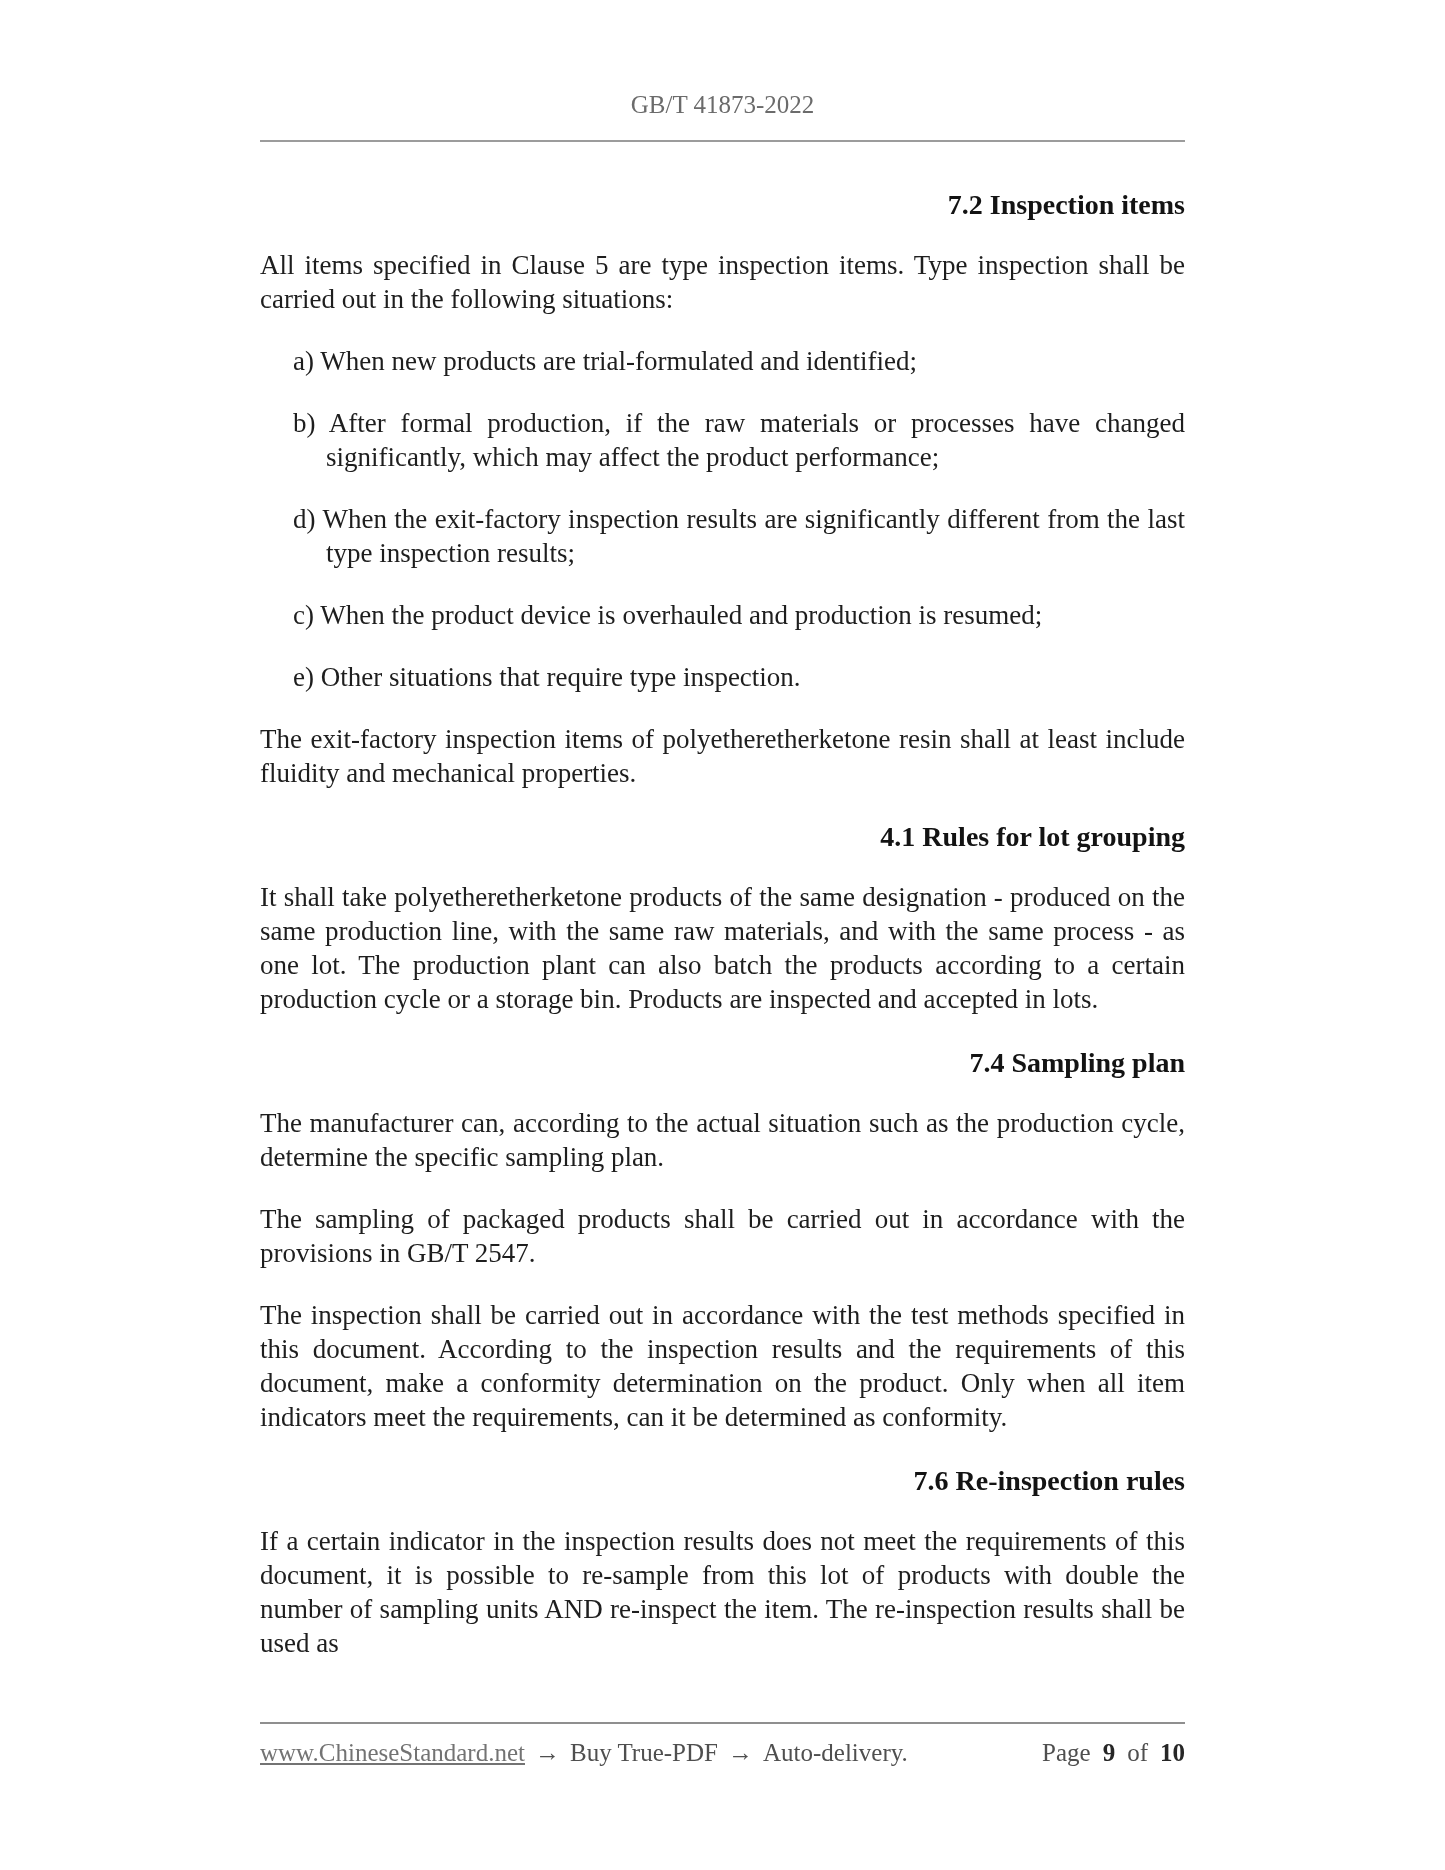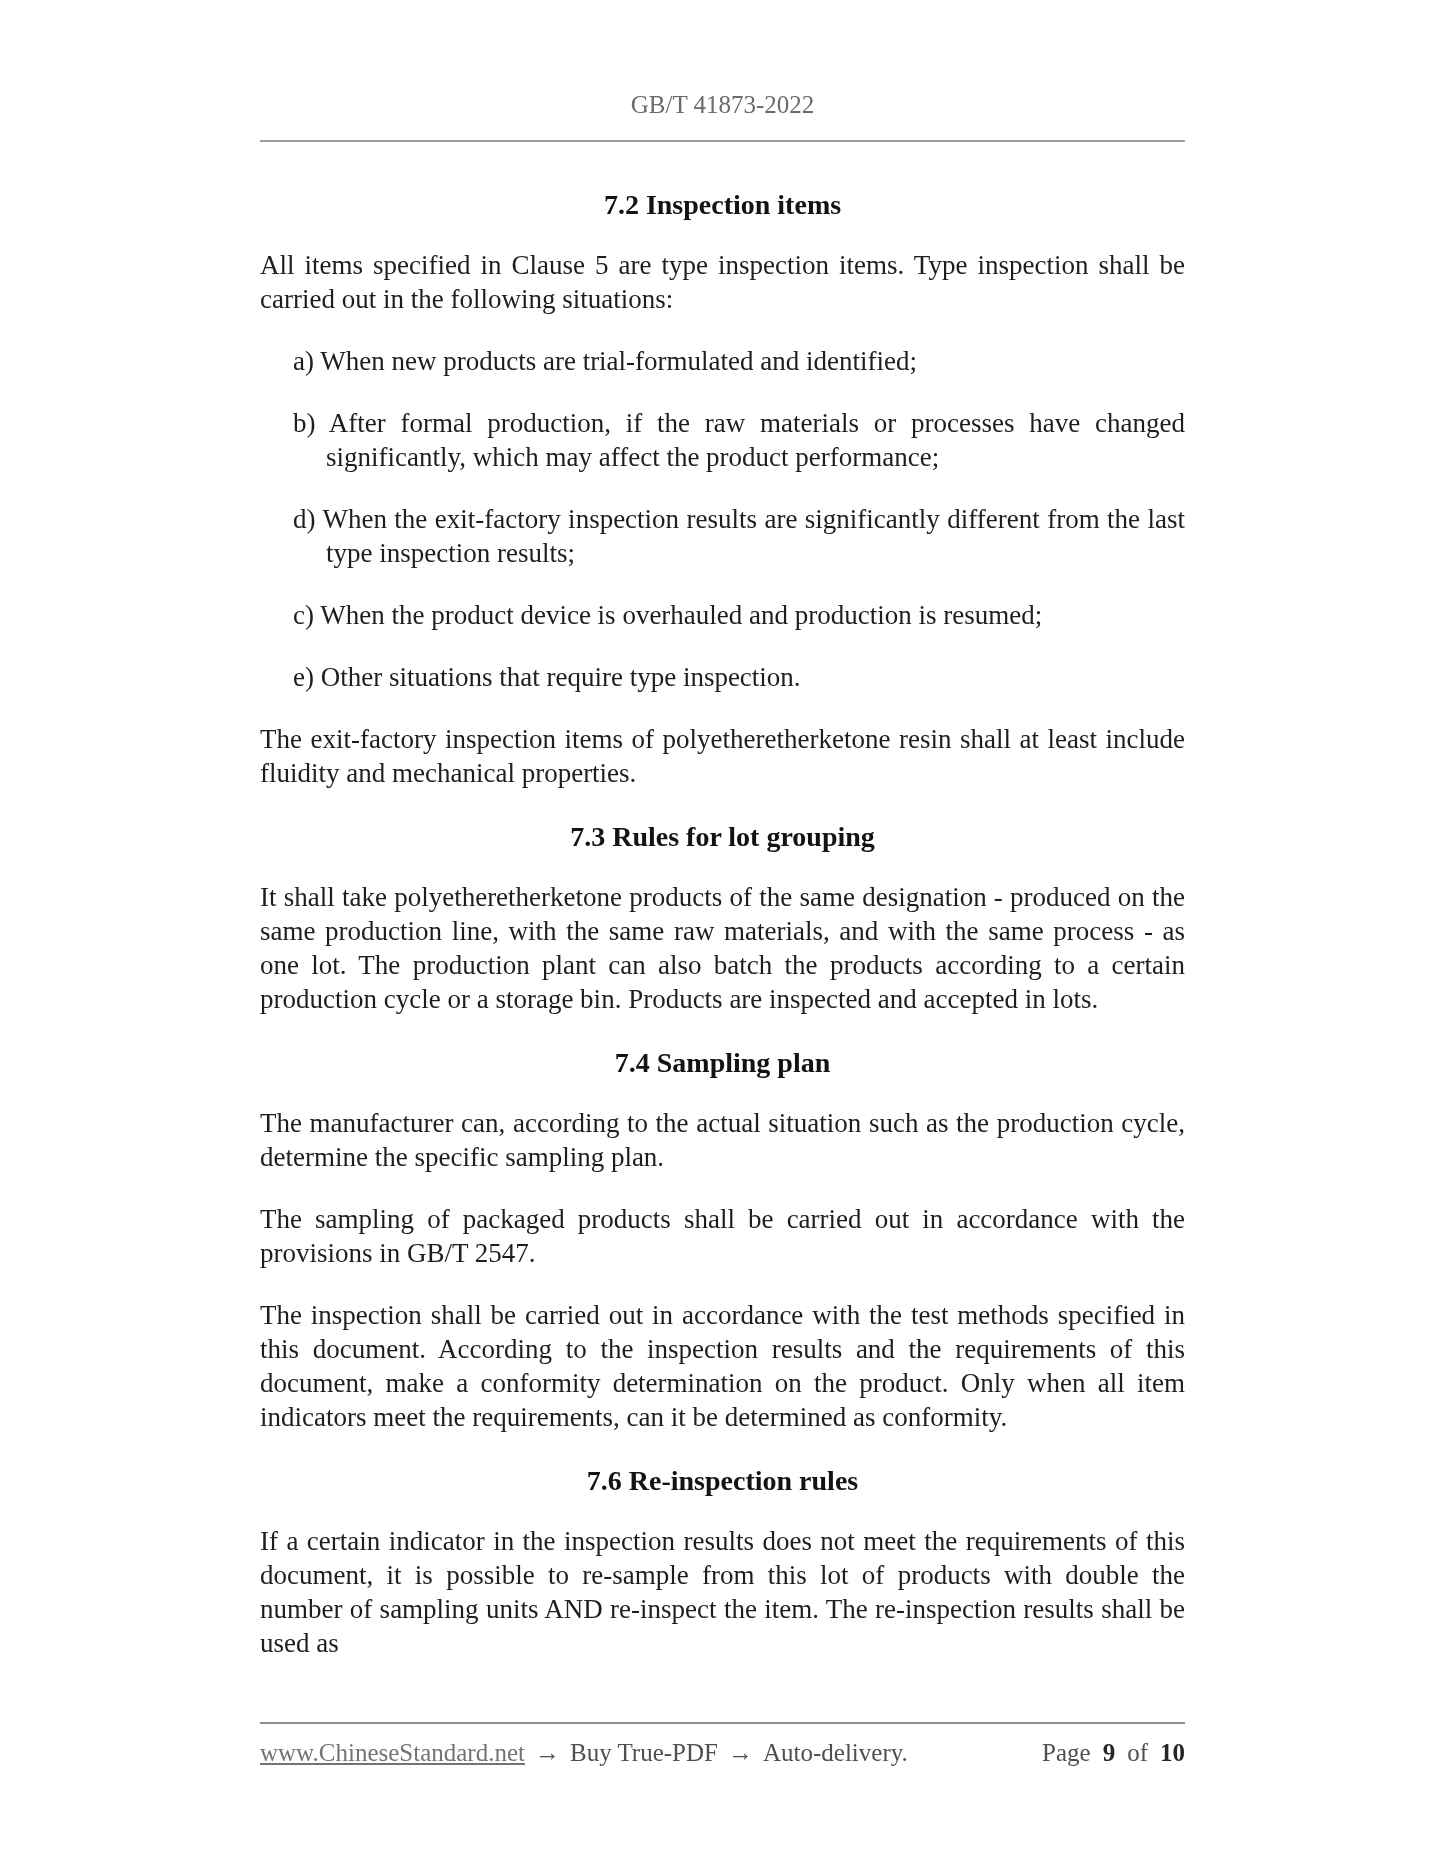--- a/index.html
+++ b/index.html
@@ -36,21 +36,21 @@
     padding-top: 46px;
     font-size: 27px;
     line-height: 34px;
     text-align: justify;
   }
   .content h2 {
     font-size: 28px;
     line-height: 34px;
     font-weight: bold;
     margin: 30px 0 26px 0;
-    text-align: center;
+    text-align: right;
     color: #131313;
   }
   .content h2.first {
     margin-top: 0;
   }
   .content p {
     margin: 0 0 28px 0;
   }
   ul.clauses {
     list-style: none;
@@ -117,21 +117,21 @@
     <ul class="clauses">
       <li>a) When new products are trial-formulated and identified;</li>
       <li>b) After formal production, if the raw materials or processes have changed significantly, which may affect the product performance;</li>
       <li>d) When the exit-factory inspection results are significantly different from the last type inspection results;</li>
       <li>c) When the product device is overhauled and production is resumed;</li>
       <li>e) Other situations that require type inspection.</li>
     </ul>
 
     <p>The exit-factory inspection items of polyetheretherketone resin shall at least include fluidity and mechanical properties.</p>
 
-    <h2>7.3 Rules for lot grouping</h2>
+    <h2>4.1 Rules for lot grouping</h2>
     <p>It shall take polyetheretherketone products of the same designation - produced on the same production line, with the same raw materials, and with the same process - as one lot. The production plant can also batch the products according to a certain production cycle or a storage bin. Products are inspected and accepted in lots.</p>
 
     <h2>7.4 Sampling plan</h2>
     <p>The manufacturer can, according to the actual situation such as the production cycle, determine the specific sampling plan.</p>
     <p>The sampling of packaged products shall be carried out in accordance with the provisions in GB/T 2547.</p>
 
     <p>The inspection shall be carried out in accordance with the test methods specified in this document. According to the inspection results and the requirements of this document, make a conformity determination on the product. Only when all item indicators meet the requirements, can it be determined as conformity.</p>
 
     <h2>7.6 Re-inspection rules</h2>
     <p>If a certain indicator in the inspection results does not meet the requirements of this document, it is possible to re-sample from this lot of products with double the number of sampling units AND re-inspect the item. The re-inspection results shall be used as</p>

